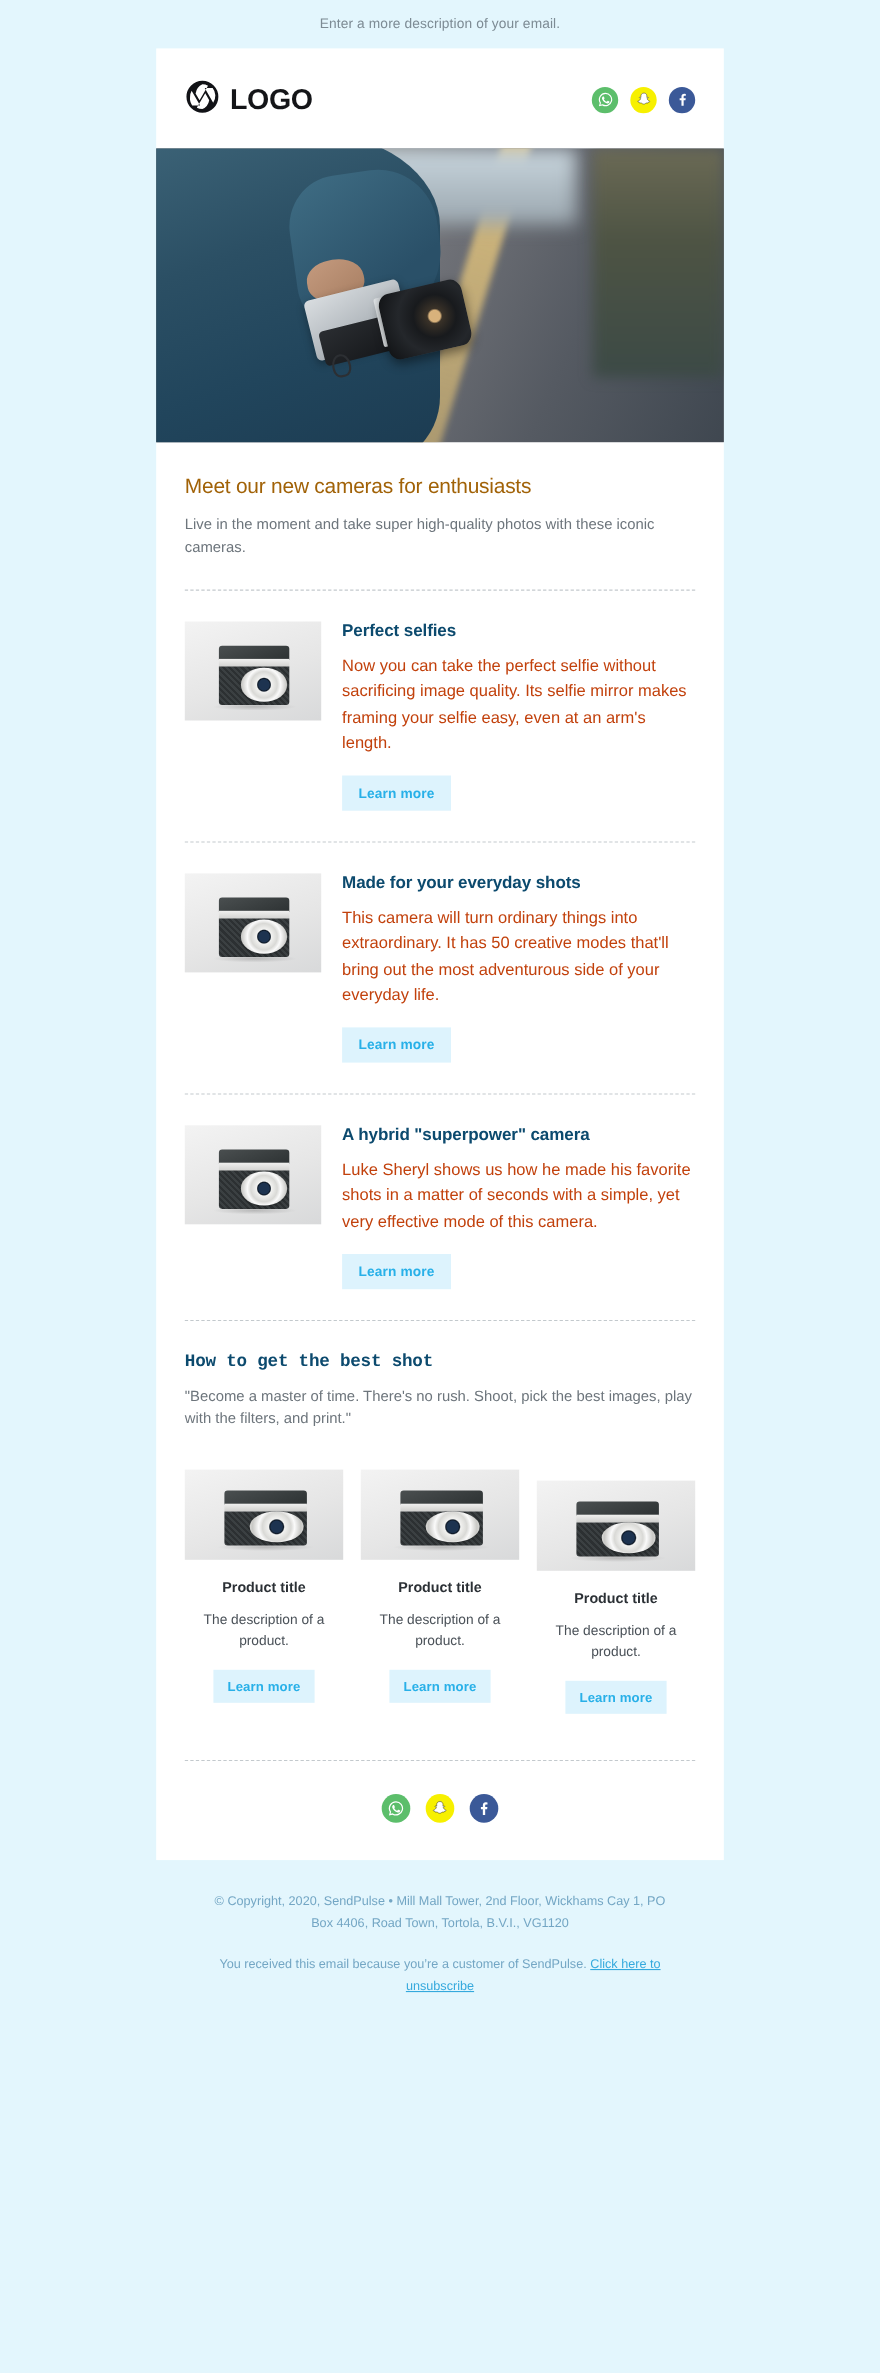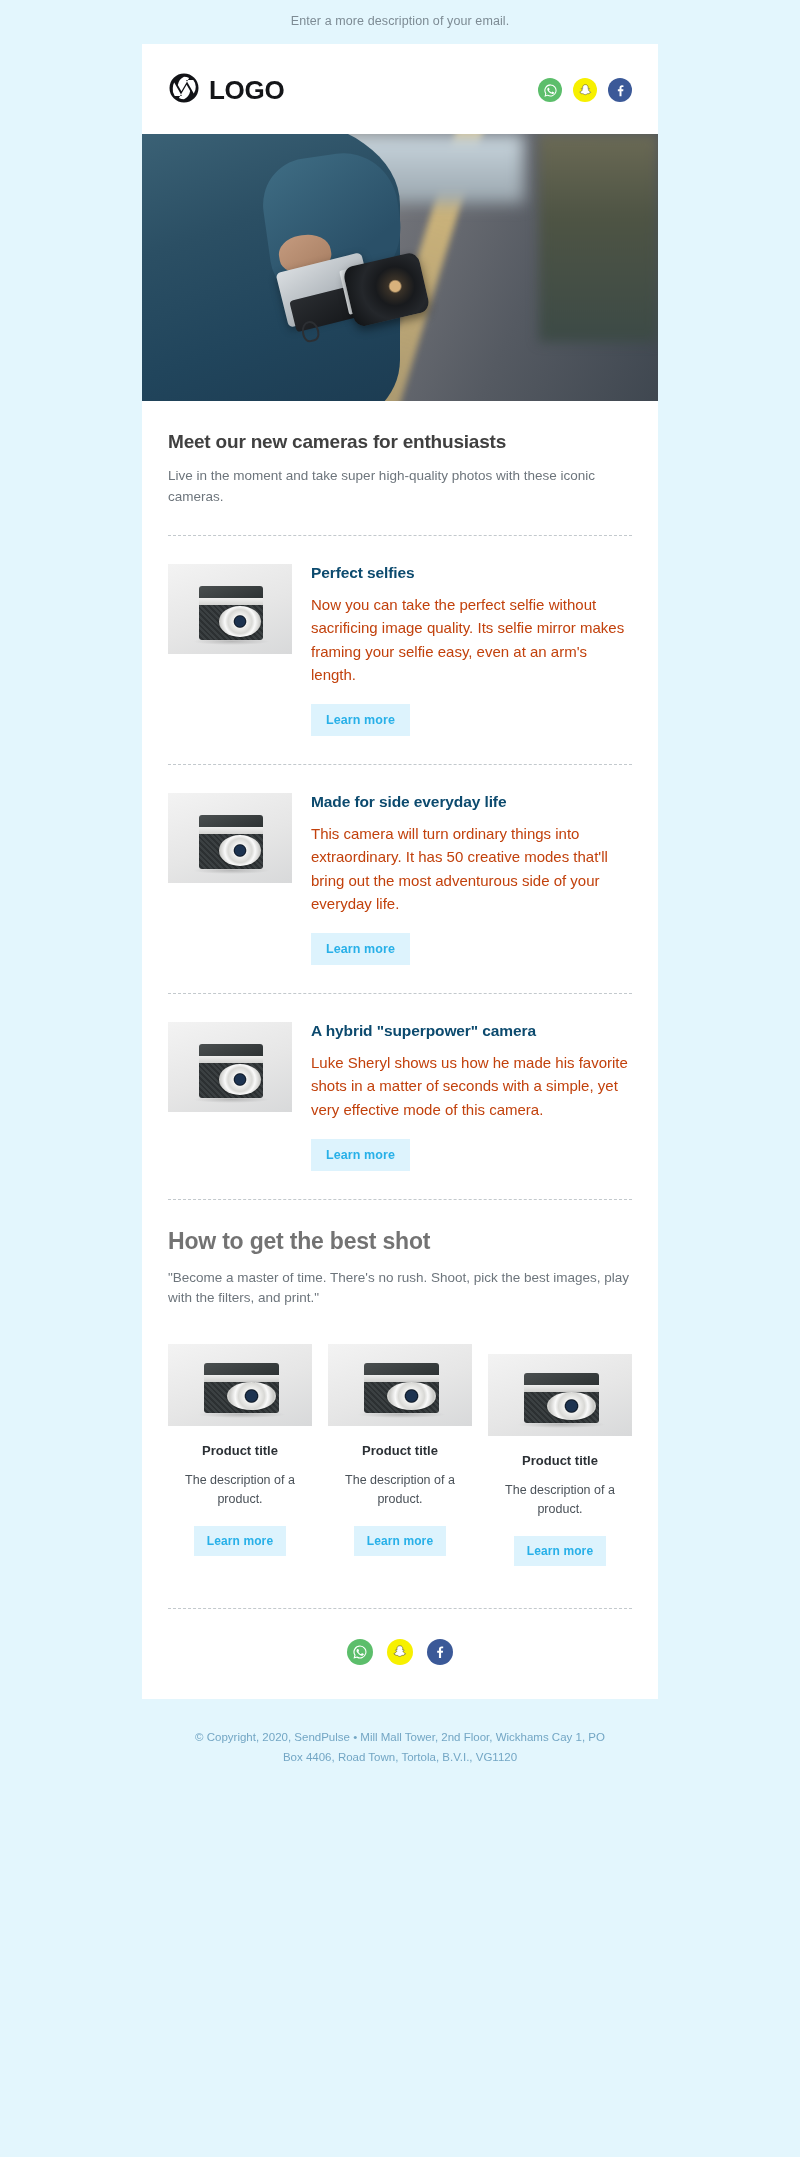--- a/index.html
+++ b/index.html
@@ -148,22 +148,22 @@
     width: 3.2%; height: 8%;
     border: 2px solid #2c2f33;
     border-radius: 50% 50% 40% 40%;
     transform: rotate(-12deg);
   }
 
   
   .intro { padding: 30px 26px 0 26px; }
   .intro h1 {
     font-size: 19px;
-    font-weight: 700;
-    color: #404040;
+    font-weight: 400;
+    color: #a16207;
     letter-spacing: -0.2px;
     margin-bottom: 13px;
   }
   .intro p {
     font-size: 13.5px;
     line-height: 1.52;
     color: #6d757c;
   }
 
   .divider {
@@ -246,25 +246,26 @@
     font-size: 12.5px;
     font-weight: 700;
     padding: 9px 15px;
     text-decoration: none;
     letter-spacing: .1px;
   }
 
   
   .bestshot { padding: 0 26px; }
   .bestshot h2 {
-    font-size: 23px;
+    font-size: 16px;
     font-weight: 700;
-    color: #737373;
+    color: #0c4a6e;
     letter-spacing: -0.2px;
     margin-bottom: 13px;
+    font-family: Liberation Mono, monospace;
   }
   .bestshot p {
     font-size: 13.5px;
     line-height: 1.52;
     color: #6d757c;
   }
 
   
   .grid {
     display: flex;
@@ -399,21 +400,21 @@
 
   <div class="feature">
     <div class="thumb">
       <div class="cam-top"></div>
         <div class="cam-silver"></div>
       <div class="cam-body"></div>
         <div class="cam-lens"></div>
         <div class="cam-shadow"></div>
     </div>
     <div class="feature-body">
-      <h2>Made for side everyday life</h2>
+      <h2>Made for your everyday shots</h2>
       <p>This camera will turn ordinary things into extraordinary. It has 50 creative modes that'll bring out the most adventurous side of your everyday life.</p>
       <a class="btn" href="#">Learn more</a>
     </div>
   </div>
 
   <div class="divider"></div>
 
   <div class="feature">
     <div class="thumb">
       <div class="cam-top"></div>
@@ -494,13 +495,14 @@
       <svg width="16" height="16" viewBox="0 0 24 24" aria-hidden="true">
         <path fill="#ffffff" d="M13.6 21v-7.9h2.65l.4-3.08h-3.05V8.05c0-.9.25-1.5 1.53-1.5h1.63V3.8A22 22 0 0 0 14.38 3.7c-2.35 0-3.96 1.44-3.96 4.08v2.24H7.76v3.08h2.66V21h3.18Z"></path>
       </svg>
     </a>
   </div>
 
 </div>
 
 <div class="legal">
   <p>© Copyright, 2020, SendPulse • Mill Mall Tower, 2nd Floor, Wickhams Cay 1, PO Box 4406, Road Town, Tortola, B.V.I., VG1120</p>
+  <p class="second"><span>You received this email because you’re a customer of SendPulse. </span><a href="#">Click here to unsubscribe</a></p>
 </div>
 
 </body></html>

